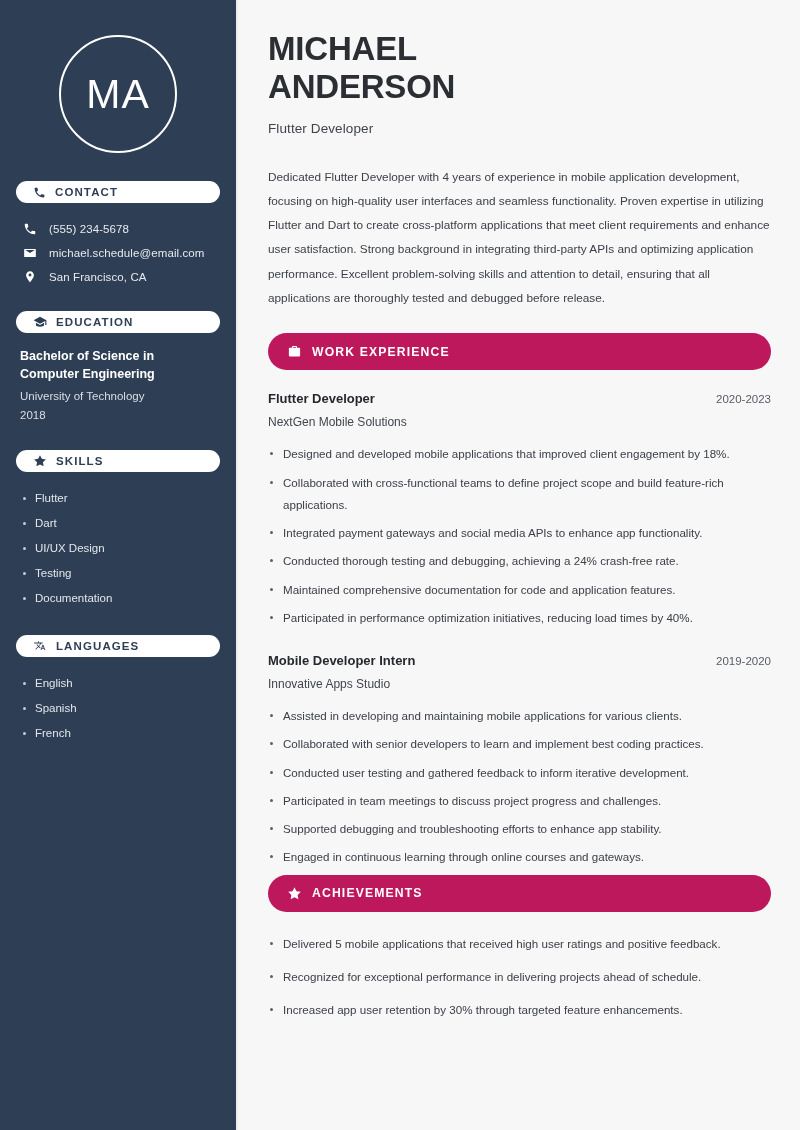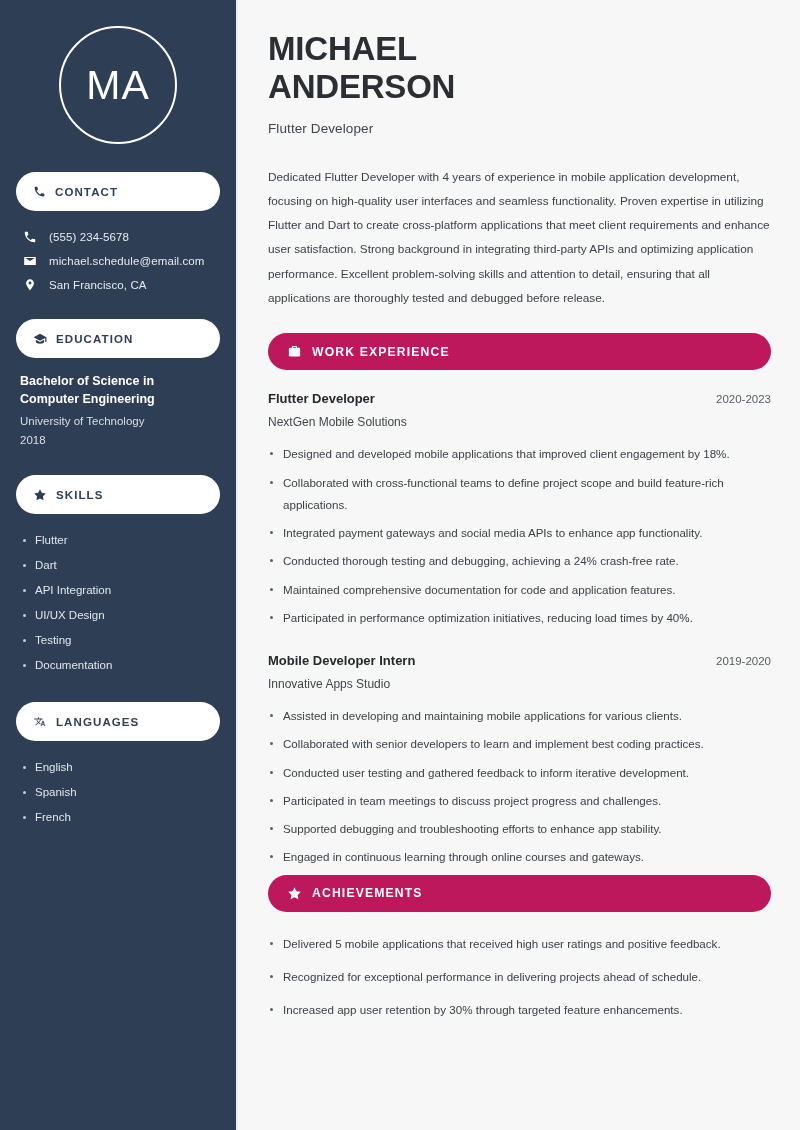--- a/index.html
+++ b/index.html
@@ -27,21 +27,21 @@
     min-width: 238px;
     background: #2E3E55;
     padding: 0 16px;
     color: #ffffff;
     border-right: 2px solid #eceef0;
   }
 
   .avatar-wrap {
     display: flex;
     justify-content: center;
-    padding-top: 26px;
+    padding-top: 35px;
     padding-bottom: 28px;
   }
   .avatar {
     width: 118px;
     height: 118px;
     border-radius: 50%;
     border: 2px solid #ffffff;
     display: flex;
     align-items: center;
     justify-content: center;
@@ -52,21 +52,21 @@
   }
 
   
   .pill {
     display: flex;
     align-items: center;
     gap: 9px;
     background: #ffffff;
     color: #2E3E55;
     border-radius: 100px;
-    height: 39px;
+    height: 22px;
     padding: 0 17px;
     margin-bottom: 14px;
   }
   .pill .pill-label {
     font-size: 11.5px;
     font-weight: bold;
     letter-spacing: 1.1px;
   }
   .pill svg { display: block; }
 
@@ -282,21 +282,20 @@
         <svg width="14" height="14" viewBox="0 0 24 24" fill="#2E3E55">
           <path d="M12 2l3.1 6.3 6.9 1-5 4.9 1.2 6.9-6.2-3.3-6.2 3.3L7 14.2l-5-4.9 6.9-1L12 2z"></path>
         </svg>
       </span>
       <span class="pill-label">SKILLS</span>
     </div>
 
     <ul class="side-list">
       <li>Flutter</li>
       <li>Dart</li>
-      <li>API Integration</li>
       <li>UI/UX Design</li>
       <li>Testing</li>
       <li>Documentation</li>
     </ul>
 
     <div class="pill">
       <span>
         <svg width="14" height="14" viewBox="0 0 24 24" fill="#2E3E55">
           <path d="M12.9 15l-2.6-2.5.03-.03A17.5 17.5 0 0014 7.5h2.5V6H10V4H8.5v2H2v1.5h10.4a15.9 15.9 0 01-2.9 4.3 15.8 15.8 0 01-2.1-3H5.9a17.4 17.4 0 002.6 4L4 17.1 5 18l4.5-4.5 2.8 2.8.6-1.3zM17.75 10h-1.5L13 19h1.6l.8-2.3h3.2l.83 2.3H21l-3.25-9zm-1.83 5.4l1.08-3 1.1 3h-2.18z"></path>
         </svg>

